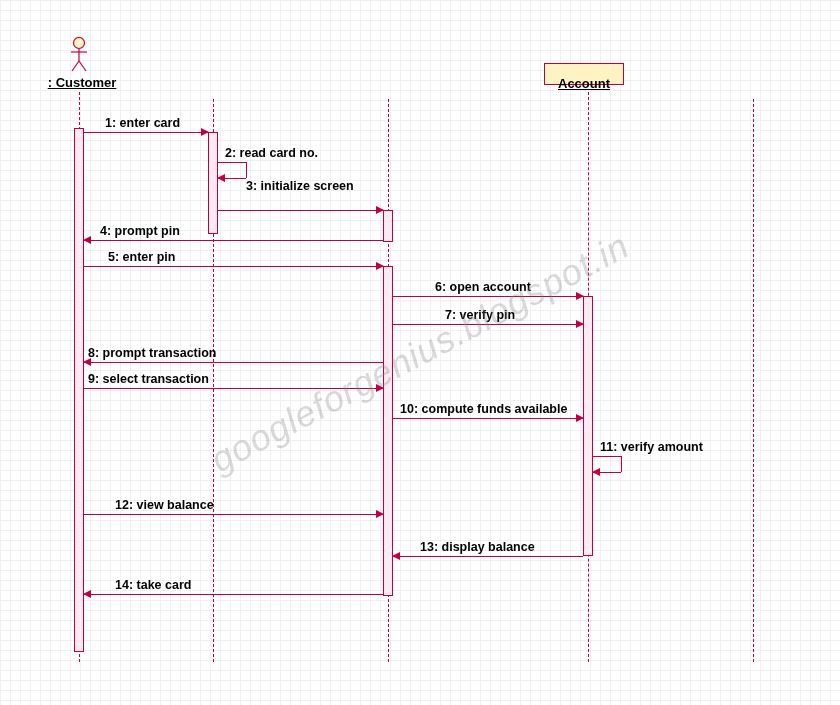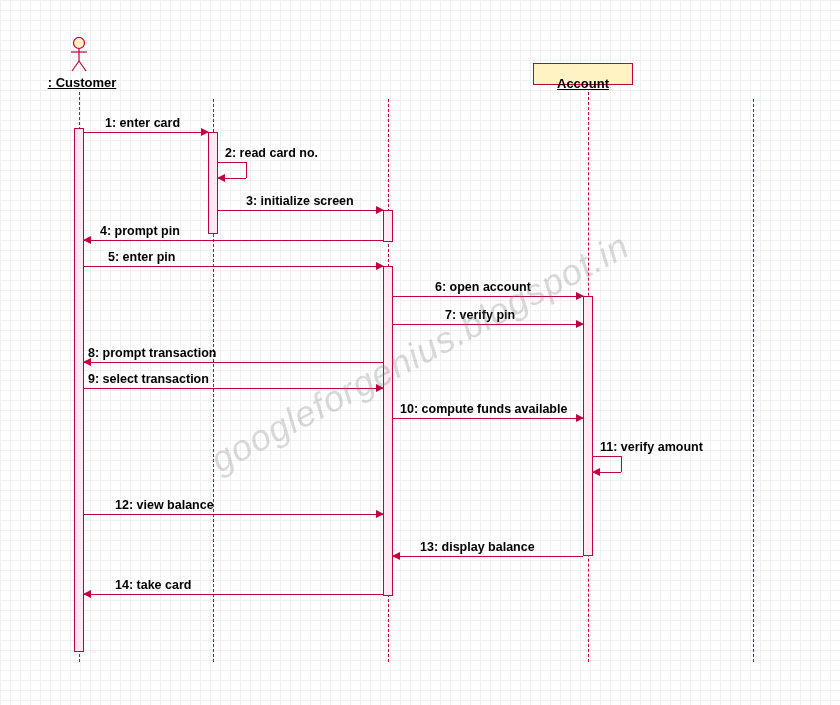--- a/index.html
+++ b/index.html
@@ -140,21 +140,21 @@
     <svg width="20" height="36" viewBox="0 0 20 36">
       <circle cx="10" cy="6" r="5.5" fill="#fff3c4" stroke="#c00040" stroke-width="1.2"></circle>
       <line x1="10" y1="11.5" x2="10" y2="24" stroke="#c00040" stroke-width="1.2"></line>
       <line x1="2" y1="15" x2="18" y2="15" stroke="#c00040" stroke-width="1.2"></line>
       <line x1="10" y1="24" x2="3" y2="34" stroke="#c00040" stroke-width="1.2"></line>
       <line x1="10" y1="24" x2="17" y2="34" stroke="#c00040" stroke-width="1.2"></line>
     </svg>
   </div>
   <div class="actor-name" style="left:27px; top:75px; width:110px; text-align:center;">: Customer</div>
 
-  <div class="lifeline-head" style="left:533px; top:63px; width:100px; height:22px; padding-top:20px;">
+  <div class="lifeline-head" style="left:544px; top:63px; width:80px; height:22px; padding-top:20px;">
       <span>Account</span>
     </div>
 
   <div class="lifeline-line" style="left:79px;  top:92px;  height:570px;"></div>
   <div class="lifeline-line" style="left:213px; top:99px;  height:563px;"></div>
   <div class="lifeline-line" style="left:388px; top:99px;  height:563px;"></div>
   <div class="lifeline-line" style="left:588px; top:92px;  height:570px;"></div>
   <div class="lifeline-line" style="left:753px; top:99px;  height:563px;"></div>
 
   <div class="activation" style="left:74px;  top:128px; height:524px;"></div>
@@ -172,21 +172,21 @@
     <div class="h1" style="left:0; top:0; width:28px;"></div>
     <div class="v" style="left:28px; top:0; height:16px;"></div>
     <div class="h2" style="left:0; top:16px; width:28px;"></div>
     <div class="arrow-left" style="left:-1px; top:12px;"></div>
   </div>
   <div class="msg-label" style="left:225px; top:146px;">2: read card no.</div>
 
   <div class="msg" style="left:218px; top:210px; width:165px;">
       <div class="arrow-right"></div>
     </div>
-  <div class="msg-label" style="left:246px; top:194px;">3: initialize screen</div>
+  <div class="msg-label" style="left:246px; top:179px;">3: initialize screen</div>
 
   <div class="msg" style="left:84px; top:240px; width:299px;">
       <div class="arrow-left"></div>
     </div>
   <div class="msg-label" style="left:100px; top:224px;">4: prompt pin</div>
 
   <div class="msg" style="left:84px; top:266px; width:299px;">
       <div class="arrow-right"></div>
     </div>
   <div class="msg-label" style="left:108px; top:250px;">5: enter pin</div>

